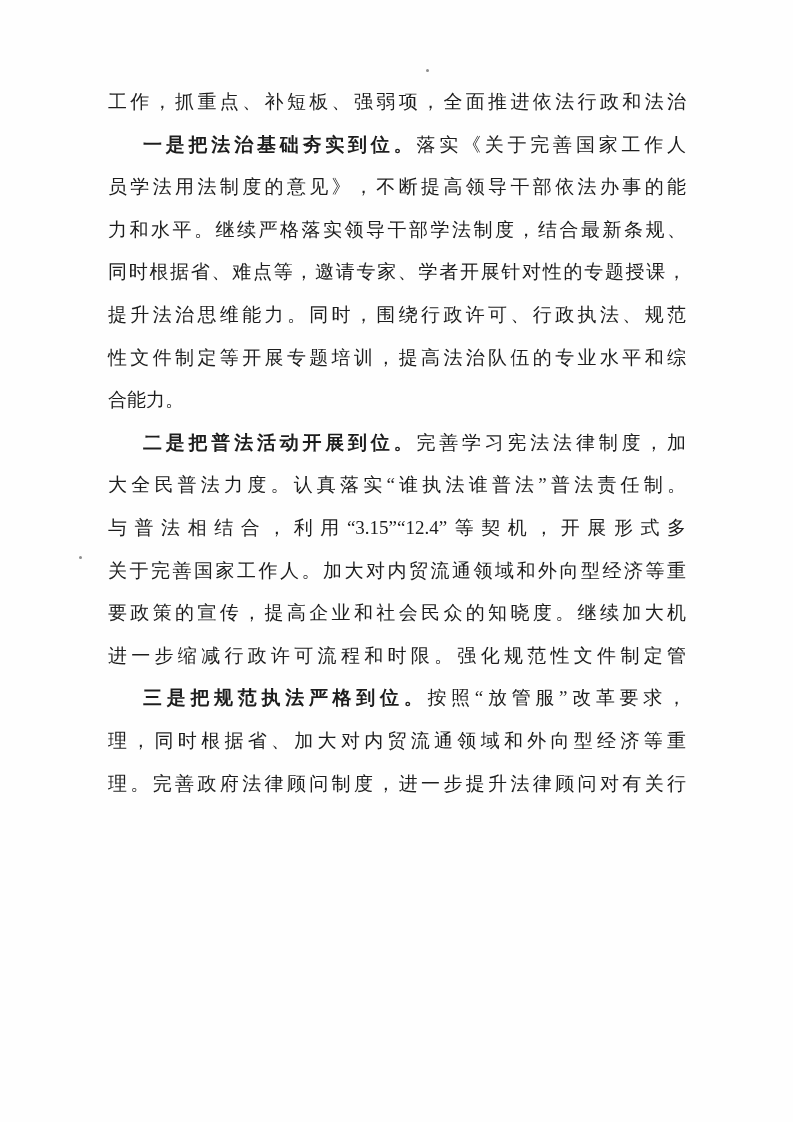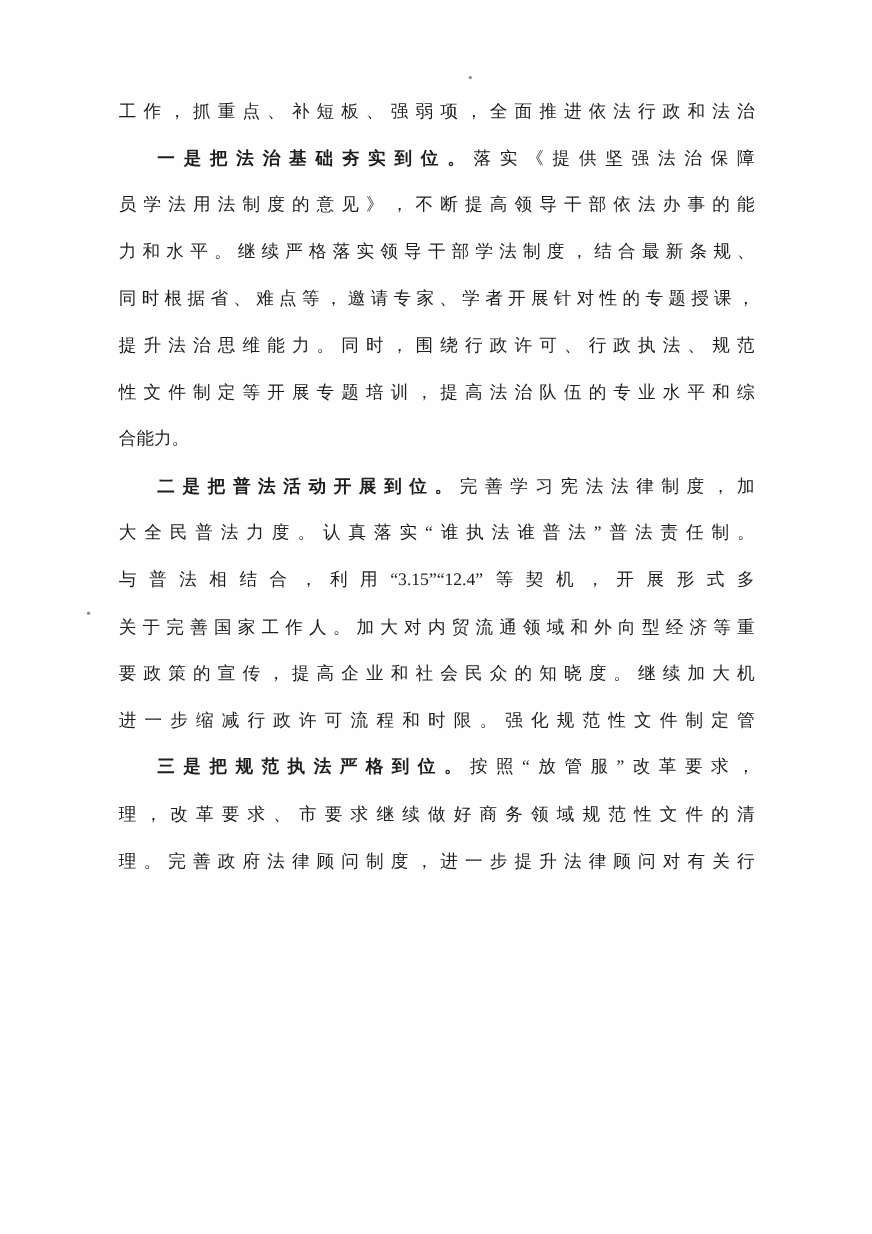--- a/index.html
+++ b/index.html
@@ -15,21 +15,21 @@
     overflow: hidden;
   }
   .text-block {
     position: absolute;
     left: 108px;
     top: 81px;
     width: 578px;
   }
   .line {
     font-family: "Liberation Serif", "DejaVu Serif", serif;
-    font-size: 16px;
+    font-size: 19px;
     color: #1d1d1d;
     height: 42.6px;
     line-height: 42.6px;
     text-align: justify;
     text-align-last: justify;
     white-space: normal;
     overflow: visible;
   }
   .line.end {
     text-align-last: left;
@@ -47,32 +47,32 @@
     background: #8d8d8d;
     border-radius: 50%;
   }
 </style>
 </head>
 <body>
 
 <div class="page">
   <div class="text-block">
       <div class="line"><span class="seg">工作，抓重点、补短板、强弱项，全面推进依法行政和法治</span></div>
-      <div class="line indent"><span class="seg-bold">一是把法治基础夯实到位。</span><span class="seg">落实《提供坚强法治保障</span></div>
+      <div class="line indent"><span class="seg-bold">一是把法治基础夯实到位。</span><span class="seg">落实《关于完善国家工作人</span></div>
       <div class="line"><span class="seg">员学法用法制度的意见》，不断提高领导干部依法办事的能</span></div>
       <div class="line"><span class="seg">力和水平。继续严格落实领导干部学法制度，结合最新条规、</span></div>
       <div class="line"><span class="seg">同时根据省、难点等，邀请专家、学者开展针对性的专题授课，</span></div>
       <div class="line"><span class="seg">提升法治思维能力。同时，围绕行政许可、行政执法、规范</span></div>
       <div class="line"><span class="seg">性文件制定等开展专题培训，提高法治队伍的专业水平和综</span></div>
       <div class="line end"><span class="seg">合能力。</span></div>
       <div class="line indent"><span class="seg-bold">二是把普法活动开展到位。</span><span class="seg">完善学习宪法法律制度，加</span></div>
       <div class="line"><span class="seg">大全民普法力度。认真落实“谁执法谁普法”普法责任制。</span></div>
       <div class="line"><span class="seg">与普法相结合，利用“3.15”“12.4”等契机，开展形式多</span></div>
       <div class="line"><span class="seg">关于完善国家工作人。加大对内贸流通领域和外向型经济等重</span></div>
       <div class="line"><span class="seg">要政策的宣传，提高企业和社会民众的知晓度。继续加大机</span></div>
       <div class="line"><span class="seg">进一步缩减行政许可流程和时限。强化规范性文件制定管</span></div>
       <div class="line indent"><span class="seg-bold">三是把规范执法严格到位。</span><span class="seg">按照“放管服”改革要求，</span></div>
-      <div class="line"><span class="seg">理，改革要求、市要求继续做好商务领域规范性文件的清</span></div>
+      <div class="line"><span class="seg">理，同时根据省、加大对内贸流通领域和外向型经济等重</span></div>
       <div class="line"><span class="seg">理。完善政府法律顾问制度，进一步提升法律顾问对有关行</span></div>
     </div>
 <div class="dot" style="left: 426px; top: 69px;"></div>
     <div class="dot" style="left: 79px; top: 556px;"></div>
   </div>
 
 </body></html>

